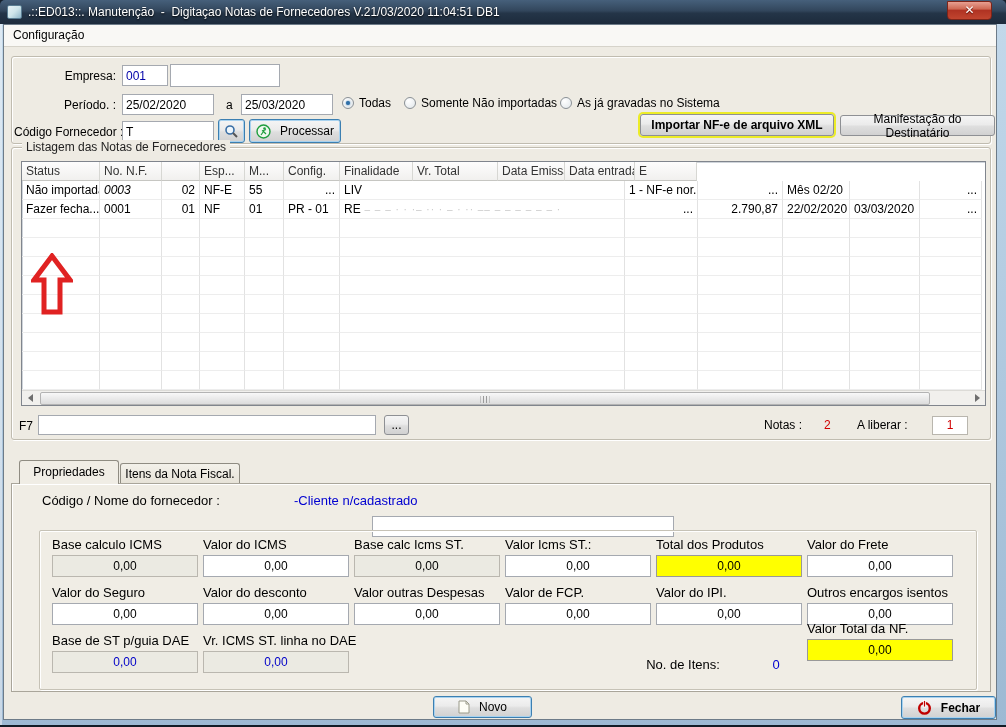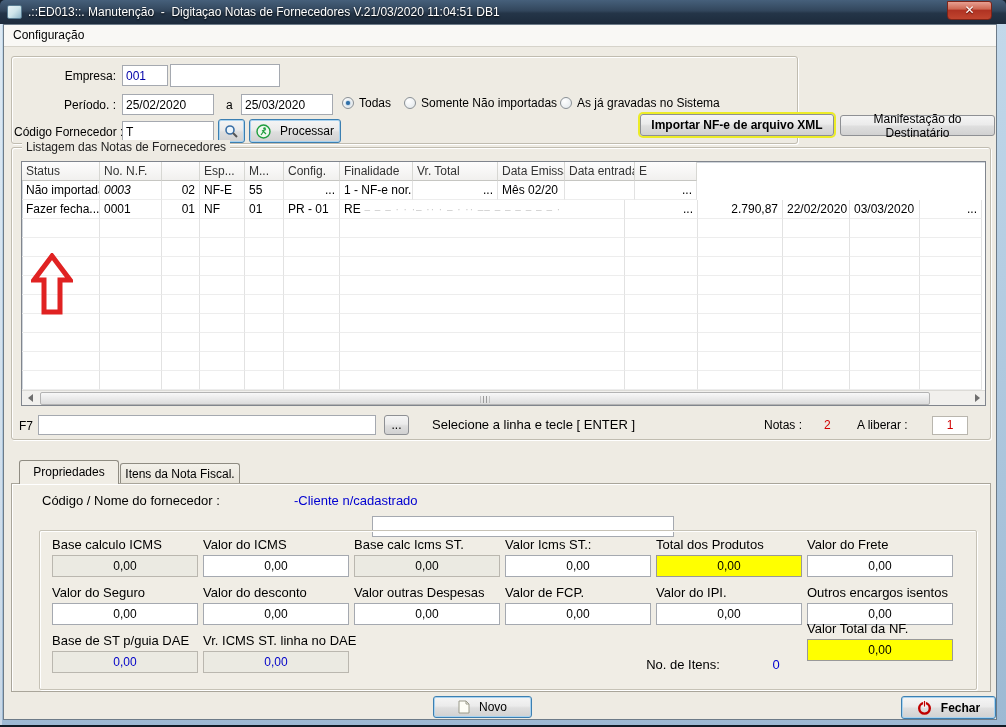--- a/index.html
+++ b/index.html
@@ -106,21 +106,21 @@
 
 <div class="frame">
 <div class="client">
 
   <div class="menubar">
     <div class="menu-item">Configuração</div>
   </div>
 
   <div class="main">
 
-    <div class="groupbox" style="left:7px; top:8px; width:787px; height:88px;">
+    <div class="groupbox" style="left:7px; top:8px; width:980px; height:88px;">
       <div class="lbl" style="left:0; top:12px; width:104px; text-align:right;">Empresa:</div>
       <input class="txt blue" style="left: 110px; top: 8px; width: 46px;" value="001">
       <input class="txt" style="left: 158px; top: 7px; width: 110px; height: 23px;" value="">
 
       <div class="lbl" style="left:0; top:41px; width:104px; text-align:right;">Período. :</div>
       <input class="txt" style="left: 110px; top: 37px; width: 92px;" value="25/02/2020">
       <div class="lbl" style="left:214px; top:41px;">a</div>
       <input class="txt" style="left: 229px; top: 37px; width: 92px;" value="25/03/2020">
 
       <div class="radio checked" style="left:330px; top:39px;">
@@ -177,20 +177,21 @@
             <div class="gcell ghead" style="width: 62px;">E</div>
           </div>
       <div id="grid-body">
             <div class="grow">
               <div class="gcell" style="width: 78px;">Não importada</div>
               <div class="gcell" style="width: 62px; font-style: italic;">0003</div>
               <div class="gcell a-r" style="width: 38px;">02</div>
               <div class="gcell" style="width: 45px;">NF-E</div>
               <div class="gcell" style="width: 39px;">55</div>
               <div class="gcell a-r" style="width: 56px;">...</div>
+              <div class="gcell" style="width: 285px;">LIV</div>
               <div class="gcell" style="width: 73px;">1 - NF-e nor...</div>
               <div class="gcell a-r" style="width: 85px;">...</div>
               <div class="gcell" style="width: 67px;">Mês 02/20</div>
               <div class="gcell" style="width: 70px;"></div>
               <div class="gcell a-r" style="width: 62px;">...</div>
             </div>
             <div class="grow">
               <div class="gcell" style="width: 78px;">Fazer fecha...</div>
               <div class="gcell" style="width: 62px;">0001</div>
               <div class="gcell a-r" style="width: 38px;">01</div>
@@ -344,21 +345,20 @@
       </div>
     </div>
 
     <svg class="red-arrow" width="42" height="62" viewBox="0 0 42 62">
       <polygon points="21,3 39,27 29,27 29,59 13,59 13,27 3,27" fill="none" stroke="#e02222" stroke-width="5" stroke-linejoin="miter"></polygon>
     </svg>
 
     <div class="lbl" style="left:15px; top:371px;">F7</div>
     <input class="txt" style="left: 34px; top: 367px; width: 338px; height: 20px;" value="">
     <button class="win-btn" style="left:380px; top:367px; width:25px; height:20px;">...</button>
-    <div class="lbl lbl13" style="left:428px; top:369px;">Selecione a linha e tecle [ ENTER ]</div>
     <div class="lbl" style="left:760px; top:370px;">Notas :</div>
     <div class="lbl red" style="left:820px; top:370px;">2</div>
     <div class="lbl" style="left:853px; top:370px;">A liberar :</div>
     <div class="lbl red" style="left:928px; top:368px; width:36px; height:19px; background:#fff; border:1px solid #b9b6ae; text-align:center; line-height:17px;">1</div>
 
     <div class="tab active" style="left:15px; top:412px; width:100px; height:24px; line-height:23px;">Propriedades</div>
     <div class="tab" style="left:116px; top:415px; width:120px; height:21px; line-height:20px;">Itens da Nota Fiscal.</div>
 
     <div class="panel">
       <div class="lbl lbl13" style="left:30px; top:9px;">Código / Nome do fornecedor :</div>

